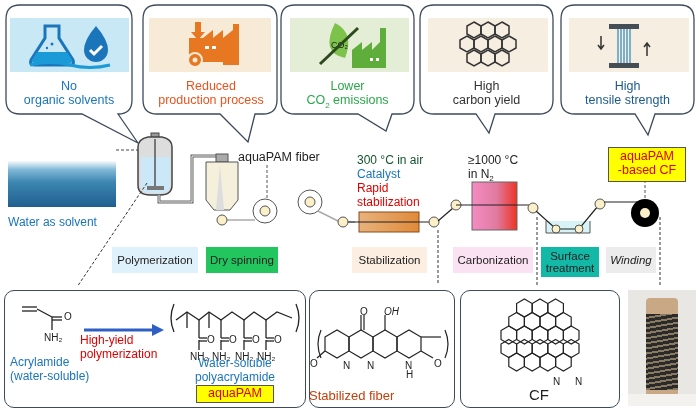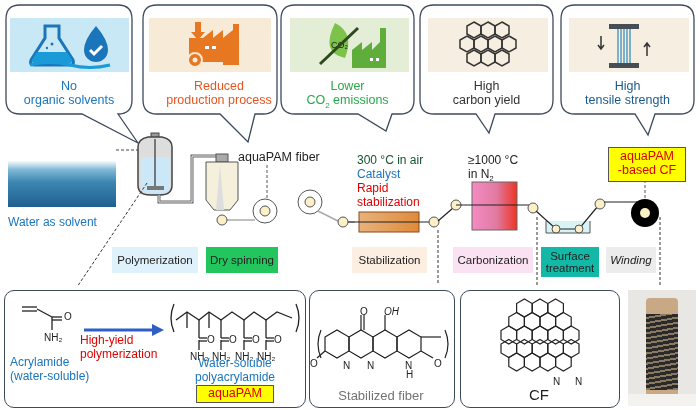--- a/index.html
+++ b/index.html
@@ -47,21 +47,21 @@
     <path d="M42,14 l7,8 l7,-8 z" fill="#e87722"></path>
     <rect x="56" y="28" width="4" height="3" fill="#fff"></rect>
       <rect x="63" y="28" width="4" height="3" fill="#fff"></rect>
     <circle cx="46" cy="42" r="7" fill="#e87722" stroke="#f7ead6" stroke-width="2"></circle>
     <circle cx="46" cy="42" r="2.5" fill="#f7ead6"></circle>
     <rect x="74" y="34" width="16" height="3" fill="#e87722"></rect>
       <rect x="74" y="39" width="16" height="3" fill="#e87722"></rect>
       <rect x="74" y="44" width="16" height="3" fill="#e87722"></rect>
   </svg>
 </div>
-<div class="bubble-label" style="left:143px;width:136px;top:79px;color:#e8541e;margin-left:8px;">
+<div class="bubble-label" style="left:143px;width:136px;top:79px;color:#e8541e;">
   <div>Reduced</div>
   <div>production process</div>
 </div>
 
 <div class="abs" style="left:290px;top:18px;width:119px;height:54px;background:#e4eed6;">
   <svg width="119" height="54">
     <path d="M45,5 q20,10 10,35 q-25,-5 -10,-35 z" fill="#7dc24b"></path>
     <text x="41" y="30" font-size="9" fill="#222" font-family="Liberation Sans, sans-serif">CO₂</text>
     <line x1="30" y1="46" x2="68" y2="10" stroke="#2d4a1e" stroke-width="3"></line>
     <path d="M62,50 v-18 l10,-8 v8 l10,-8 v8 l8,-8 v-14 h6 v40 z" fill="#5fae3c"></path>
@@ -295,21 +295,21 @@
   </g>
 </svg>
 <div class="chem" style="left:360px;top:306px;">O</div>
 <div class="chem" style="left:384px;top:306px;font-style:italic;">OH</div>
 <div class="chem" style="left:310px;top:358px;">O</div>
 <div class="chem" style="left:343px;top:360px;">N</div>
 <div class="chem" style="left:367px;top:360px;">N</div>
 <div class="chem" style="left:405px;top:360px;">N</div>
 <div class="chem" style="left:406px;top:369px;">H</div>
 <div class="chem" style="left:434px;top:358px;">O</div>
-<div class="abs" style="left:309px;top:388px;width:144px;text-align:center;font-size:13px;color:#737373;">Stabilized fiber</div>
+<div class="abs" style="left:309px;top:388px;width:144px;text-align:left;font-size:13px;color:#c2410c;">Stabilized fiber</div>
 
 <div class="abs" style="left:460px;top:290px;width:158px;height:116px;border:1.5px solid #3d4a5c;border-radius:10px;"></div>
 <svg class="abs" style="left:460px;top:290px" width="160" height="98">
   <g stroke="#222" stroke-width="1.2" fill="none" id="cfgrid">
       <path d="M64.4,9.0L72.2,13.5L72.2,22.5L64.4,27.0L56.6,22.5L56.6,13.5Z"></path>
       <path d="M80.0,9.0L87.8,13.5L87.8,22.5L80.0,27.0L72.2,22.5L72.2,13.5Z"></path>
       <path d="M95.6,9.0L103.4,13.5L103.4,22.5L95.6,27.0L87.8,22.5L87.8,13.5Z"></path>
       <path d="M56.6,22.5L64.4,27.0L64.4,36.0L56.6,40.5L48.8,36.0L48.8,27.0Z"></path>
       <path d="M72.2,22.5L80.0,27.0L80.0,36.0L72.2,40.5L64.4,36.0L64.4,27.0Z"></path>
       <path d="M87.8,22.5L95.6,27.0L95.6,36.0L87.8,40.5L80.0,36.0L80.0,27.0Z"></path>

